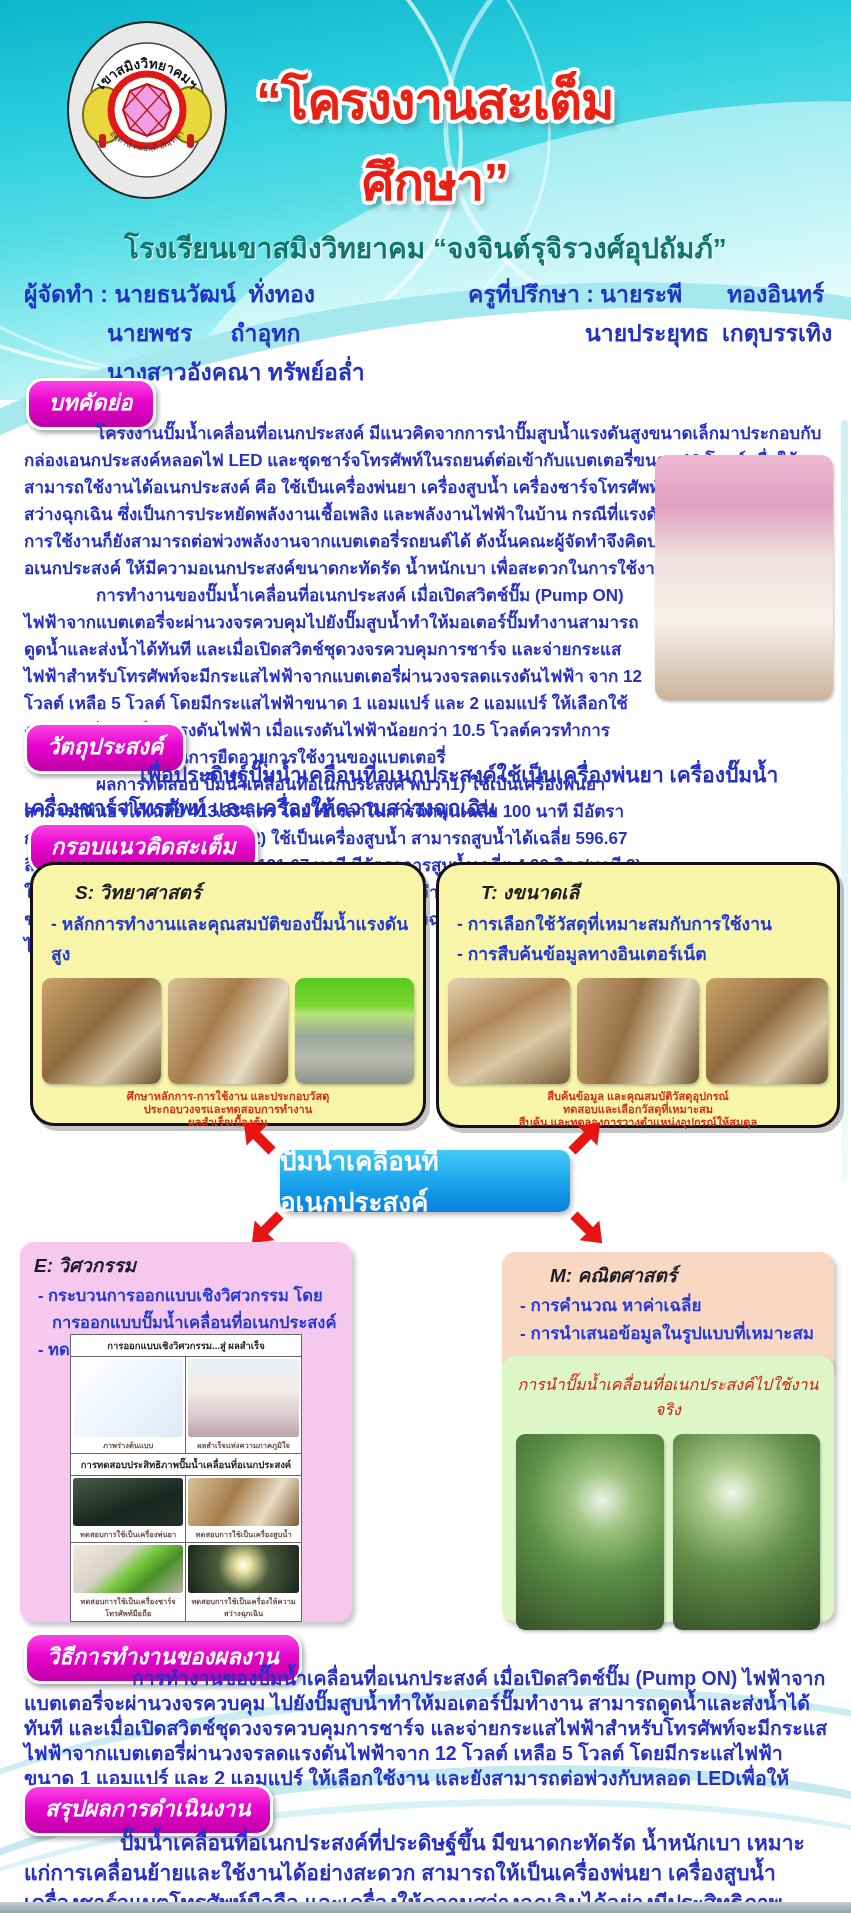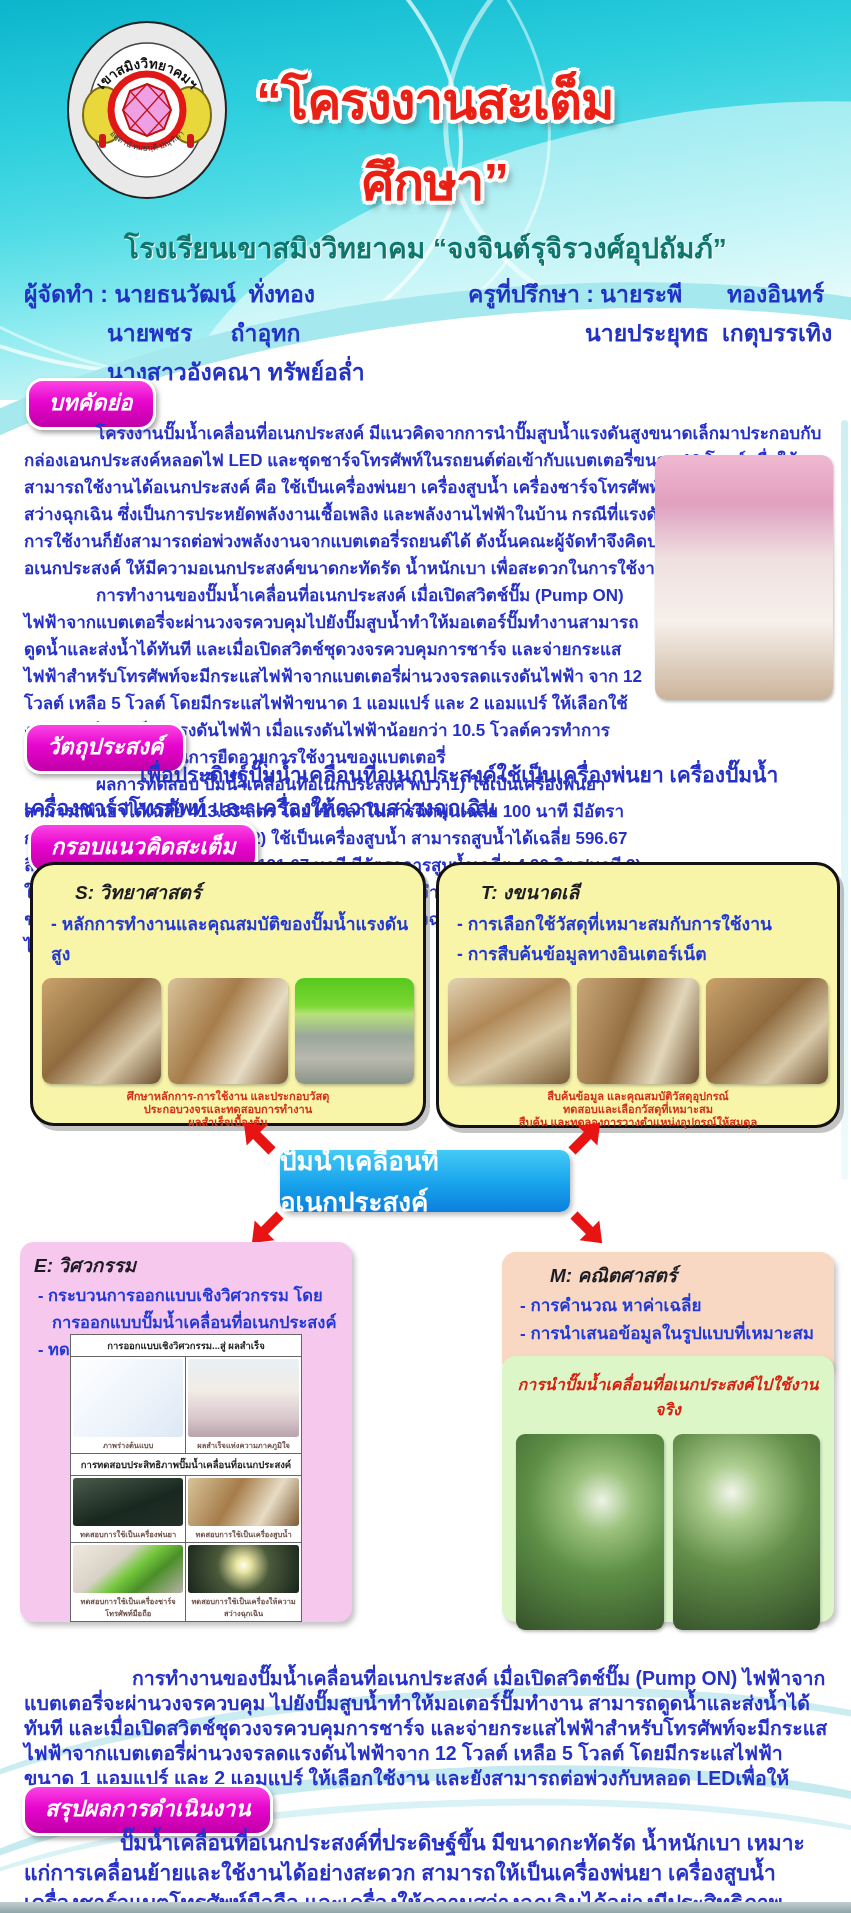--- a/index.html
+++ b/index.html
@@ -68,21 +68,21 @@
   .e-head{margin:8px 0 2px 14px;font-size:19px;font-weight:bold;font-style:italic;color:#1c1c24;}
   .e-bullets{margin:2px 10px 0 16px;font-size:16.5px;font-weight:bold;color:#2138d6;line-height:27px;}
   .e-bullets div{padding-left:16px;text-indent:-14px;}
   .e-table{position:absolute;left:50px;top:92px;width:232px;border-collapse:collapse;background:#fff;}
   .e-table td{border:1px solid #666;padding:2px;vertical-align:bottom;}
   .e-table .hd{font-size:9.5px;font-weight:bold;color:#222;text-align:center;padding:3px 1px;vertical-align:middle;}
   .e-table .cap{font-size:7.5px;color:#6b5048;text-align:center;display:block;margin-top:2px;font-weight:bold;}
   .e-table .photo{width:100%;border-radius:3px;box-shadow:none;}
   .m-head{margin:8px 0 2px 48px;font-size:19px;font-weight:bold;font-style:italic;color:#1c1c24;}
   .m-bullets{margin:2px 0 0 18px;font-size:17px;font-weight:bold;color:#2138d6;line-height:28px;}
-  .g-title{margin:16px 8px 0;text-align:center;font-size:16px;font-weight:bold;font-style:italic;color:#d81f10;}
+  .g-title{margin:16px 8px 0;text-align:center;font-size:16px;font-weight:normal;font-style:italic;color:#d81f10;}
   .g-photos{display:flex;gap:9px;margin:12px 14px 0;}
   .g-photos .photo{flex:1;height:196px;}
   .method-text{position:absolute;left:24px;top:1666px;width:806px;font-size:19.5px;line-height:25px;text-indent:108px;}
   .summary-text{position:absolute;left:24px;top:1828px;width:806px;font-size:21px;line-height:30px;text-indent:96px;}
   
   .ph-team{background:linear-gradient(180deg,#f0b8d0 0%,#e0a0c0 20%,#efe0e0 42%,#f6f0ea 68%,#cbb39b 100%);}
   .ph-c1{background:linear-gradient(135deg,#caa36b,#8f6b3f 45%,#d9c9a8 72%,#6b4e2e);}
   .ph-c2{background:linear-gradient(120deg,#d8c49a,#a67c4a 40%,#e7dcc4 70%,#7d5a34);}
   .ph-pump{background:linear-gradient(180deg,#57c81e 0%,#7ad832 26%,#b7e27a 34%,#9aa79b 55%,#b9b9ae 76%,#8a9488 100%);}
   .ph-c3{background:linear-gradient(150deg,#e3d4b2,#b08858 38%,#d9c8a4 64%,#7a5c36);}
@@ -276,19 +276,20 @@
   </div>
 
   <div class="panel-soft panel-g">
     <div class="g-title">การนำปั๊มน้ำเคลื่อนที่อเนกประสงค์ไปใช้งานจริง</div>
     <div class="g-photos">
       <div class="photo ph-garden"></div>
       <div class="photo ph-garden2"></div>
     </div>
   </div>
 
+  <div class="badge" style="left:24px;top:1632px;">วิธีการทำงานของผลงาน</div>
   <div class="method-text bodytext">การทำงานของปั๊มน้ำเคลื่อนที่อเนกประสงค์ เมื่อเปิดสวิตช์ปั๊ม (Pump ON) ไฟฟ้าจากแบตเตอรี่จะผ่านวงจรควบคุม ไปยังปั๊มสูบน้ำทำให้มอเตอร์ปั๊มทำงาน สามารถดูดน้ำและส่งน้ำได้ทันที และเมื่อเปิดสวิตช์ชุดวงจรควบคุมการชาร์จ และจ่ายกระแสไฟฟ้าสำหรับโทรศัพท์จะมีกระแสไฟฟ้าจากแบตเตอรี่ผ่านวงจรลดแรงดันไฟฟ้าจาก 12 โวลต์ เหลือ 5 โวลต์ โดยมีกระแสไฟฟ้าขนาด 1 แอมแปร์ และ 2 แอมแปร์ ให้เลือกใช้งาน และยังสามารถต่อพ่วงกับหลอด LEDเพื่อให้ความสว่างได้อีกด้วย</div>
 
   <div class="badge" style="left:22px;top:1784px;">สรุปผลการดำเนินงาน</div>
   <div class="summary-text bodytext">ปั๊มน้ำเคลื่อนที่อเนกประสงค์ที่ประดิษฐ์ขึ้น มีขนาดกะทัดรัด น้ำหนักเบา เหมาะแก่การเคลื่อนย้ายและใช้งานได้อย่างสะดวก สามารถให้เป็นเครื่องพ่นยา เครื่องสูบน้ำ เครื่องชาร์จแบตโทรศัพท์มือถือ และเครื่องให้ความสว่างฉุกเฉินได้อย่างมีประสิทธิภาพ</div>
 
   <div class="bottom-bar"></div>
 </div>
 
 </body></html>

